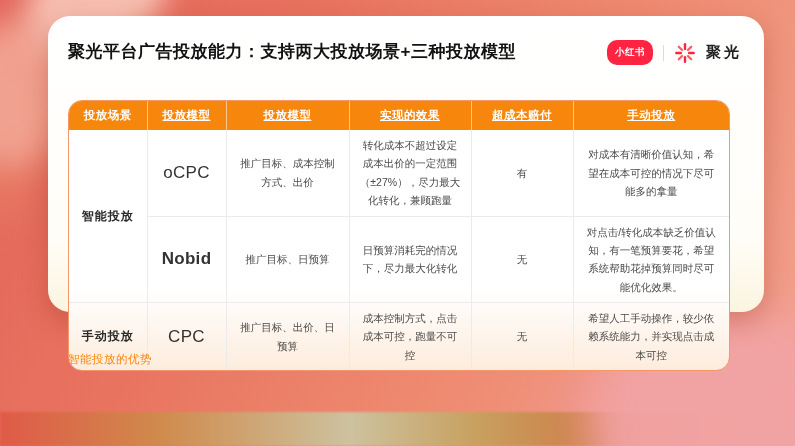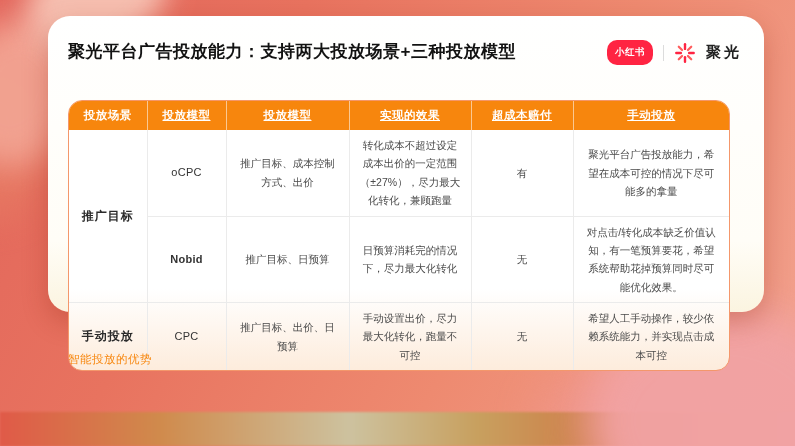--- a/index.html
+++ b/index.html
@@ -49,21 +49,21 @@
   thead th + th{border-left:1px solid rgba(255,255,255,.55);text-decoration:underline;}
   tbody td{
     font-size:10.5px;color:#4a4a4a;text-align:center;vertical-align:middle;
     padding:6px 10px;line-height:1.75;
     border-left:1px solid #ebebeb;border-bottom:1px solid #ebebeb;
   }
   tbody td.first{border-left:none;}
   tbody tr:last-child td{border-bottom:none;}
   tr.row-ocpc{height:80px;} tr.row-nobid{height:82px;} tr.row-cpc{height:57px;}
   td.scene{font-weight:bold;font-size:12px;color:#2b2b2b;letter-spacing:1px;}
-  td.model{font-size:11px;color:#333;letter-spacing:.3px;}
+  td.model{font-size:17px;color:#333;letter-spacing:.3px;}
   td.model.bold{font-weight:bold;}
   
   .adv-title{position:absolute;left:20px;top:336px;font-size:11.5px;font-weight:normal;color:#F7860D;letter-spacing:.5px;}
   .adv-line{position:absolute;top:356px;font-size:10.5px;color:#4a4a4a;letter-spacing:.3px;}
   .adv-line.one{left:20px;}
   .adv-line.two{left:297px;}
 </style>
 </head>
 <body>
 
@@ -113,39 +113,39 @@
           <th>投放场景</th>
           <th>投放模型</th>
           <th>投放模型</th>
           <th>实现的效果</th>
           <th>超成本赔付</th>
           <th>手动投放</th>
         </tr>
       </thead>
       <tbody>
         <tr class="row-ocpc">
-          <td class="first scene" rowspan="2">推广目标</td>
+          <td class="first scene" rowspan="2">智能投放</td>
           <td class="model">oCPC</td>
           <td>推广目标、成本控制方式、出价</td>
           <td>转化成本不超过设定成本出价的一定范围（±27%），尽力最大化转化，兼顾跑量</td>
           <td>有</td>
-          <td>聚光平台广告投放能力，希望在成本可控的情况下尽可能多的拿量</td>
+          <td>对成本有清晰价值认知，希望在成本可控的情况下尽可能多的拿量</td>
         </tr>
         <tr class="row-nobid">
           <td class="model bold">Nobid</td>
           <td>推广目标、日预算</td>
           <td>日预算消耗完的情况下，尽力最大化转化</td>
           <td>无</td>
           <td>对点击/转化成本缺乏价值认知，有一笔预算要花，希望系统帮助花掉预算同时尽可能优化效果。</td>
         </tr>
         <tr class="row-cpc">
           <td class="first scene">手动投放</td>
           <td class="model">CPC</td>
           <td>推广目标、出价、日预算</td>
-          <td>手动设置出价，尽力最大化转化，跑量不可控</td>
+          <td>成本控制方式，点击成本可控，跑量不可控</td>
           <td>无</td>
           <td>希望人工手动操作，较少依赖系统能力，并实现点击成本可控</td>
         </tr>
       </tbody>
     </table>
   </div>
 
   <div class="adv-title">智能投放的优势</div>
 
 </div>

